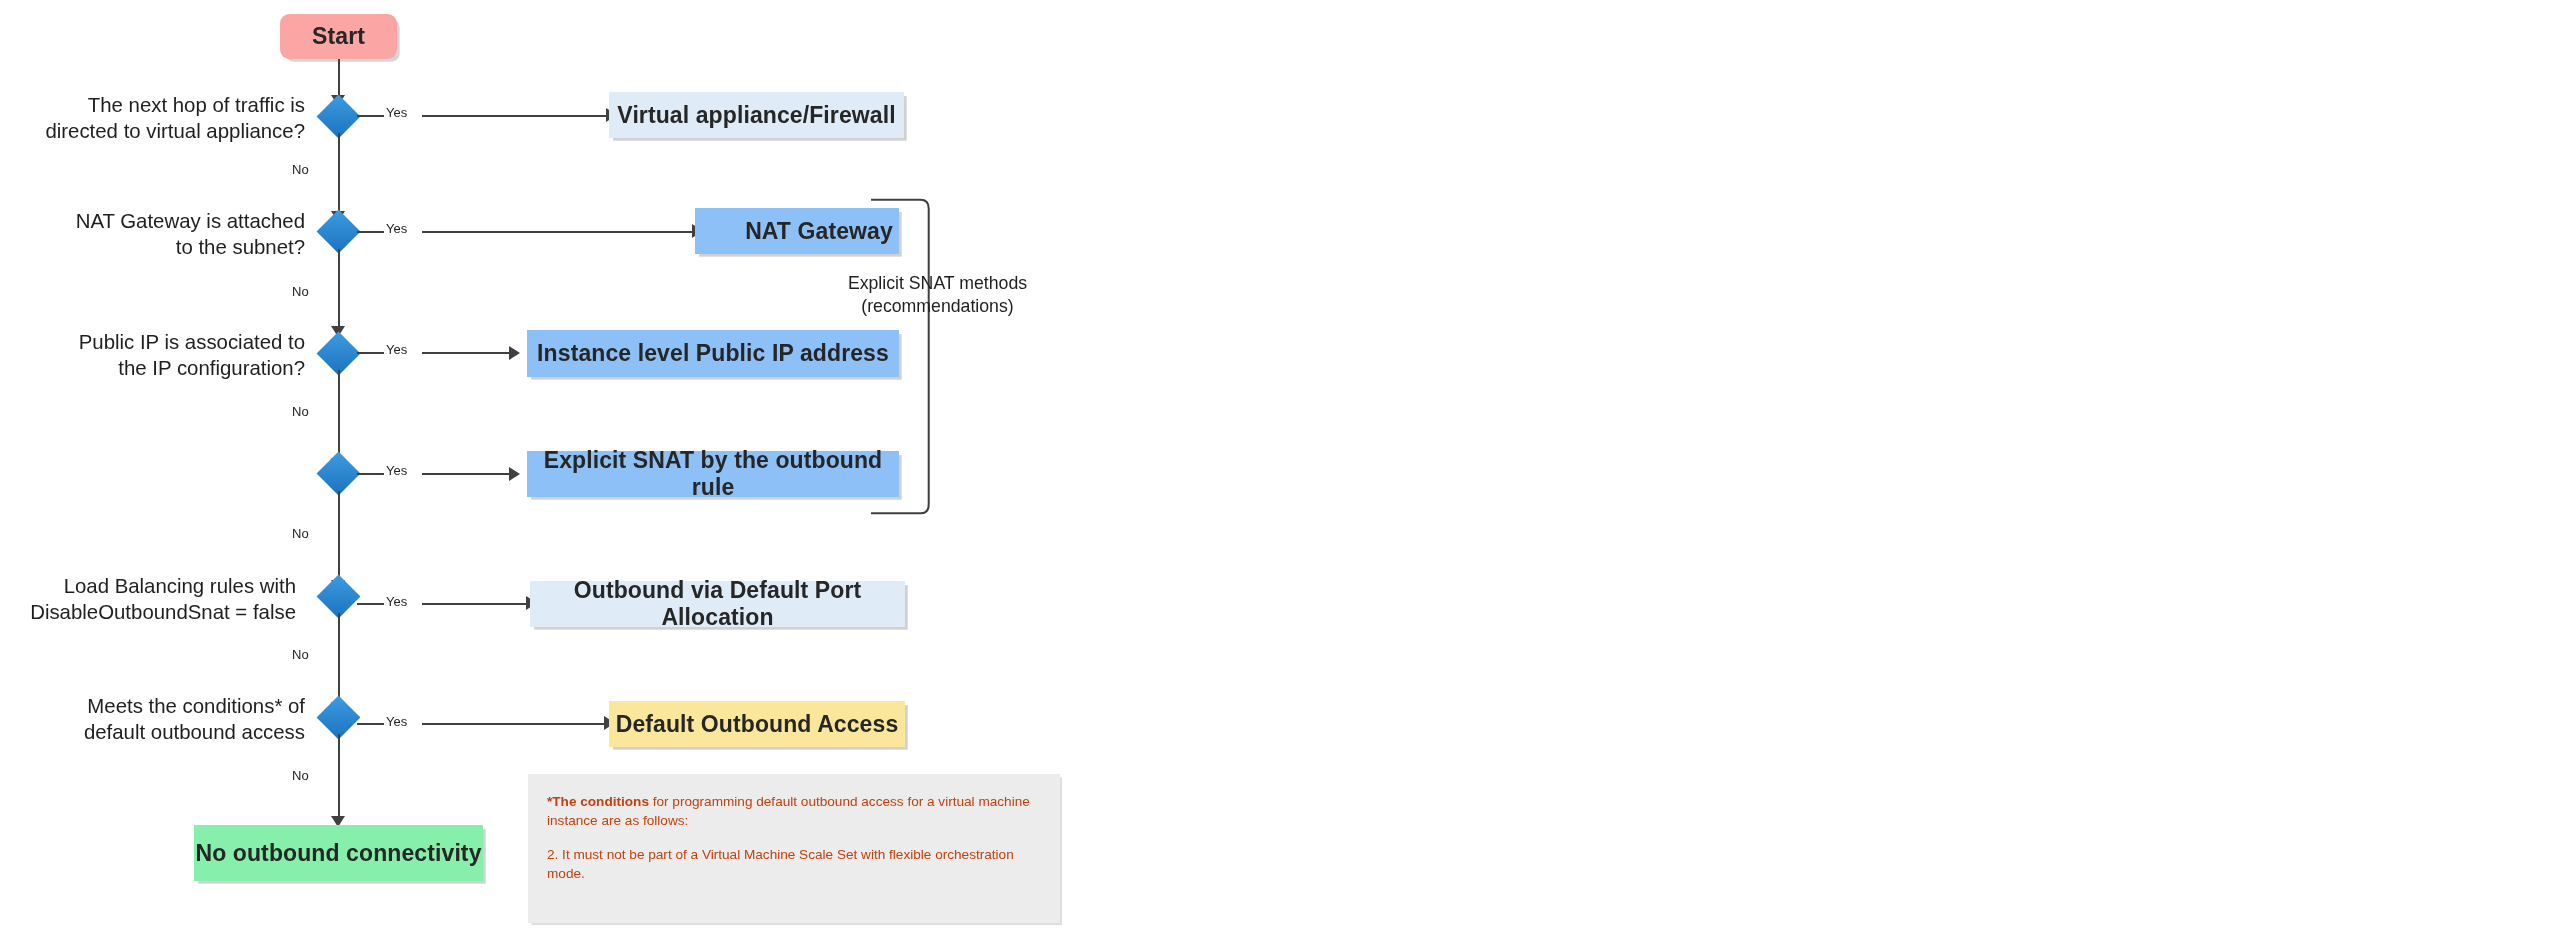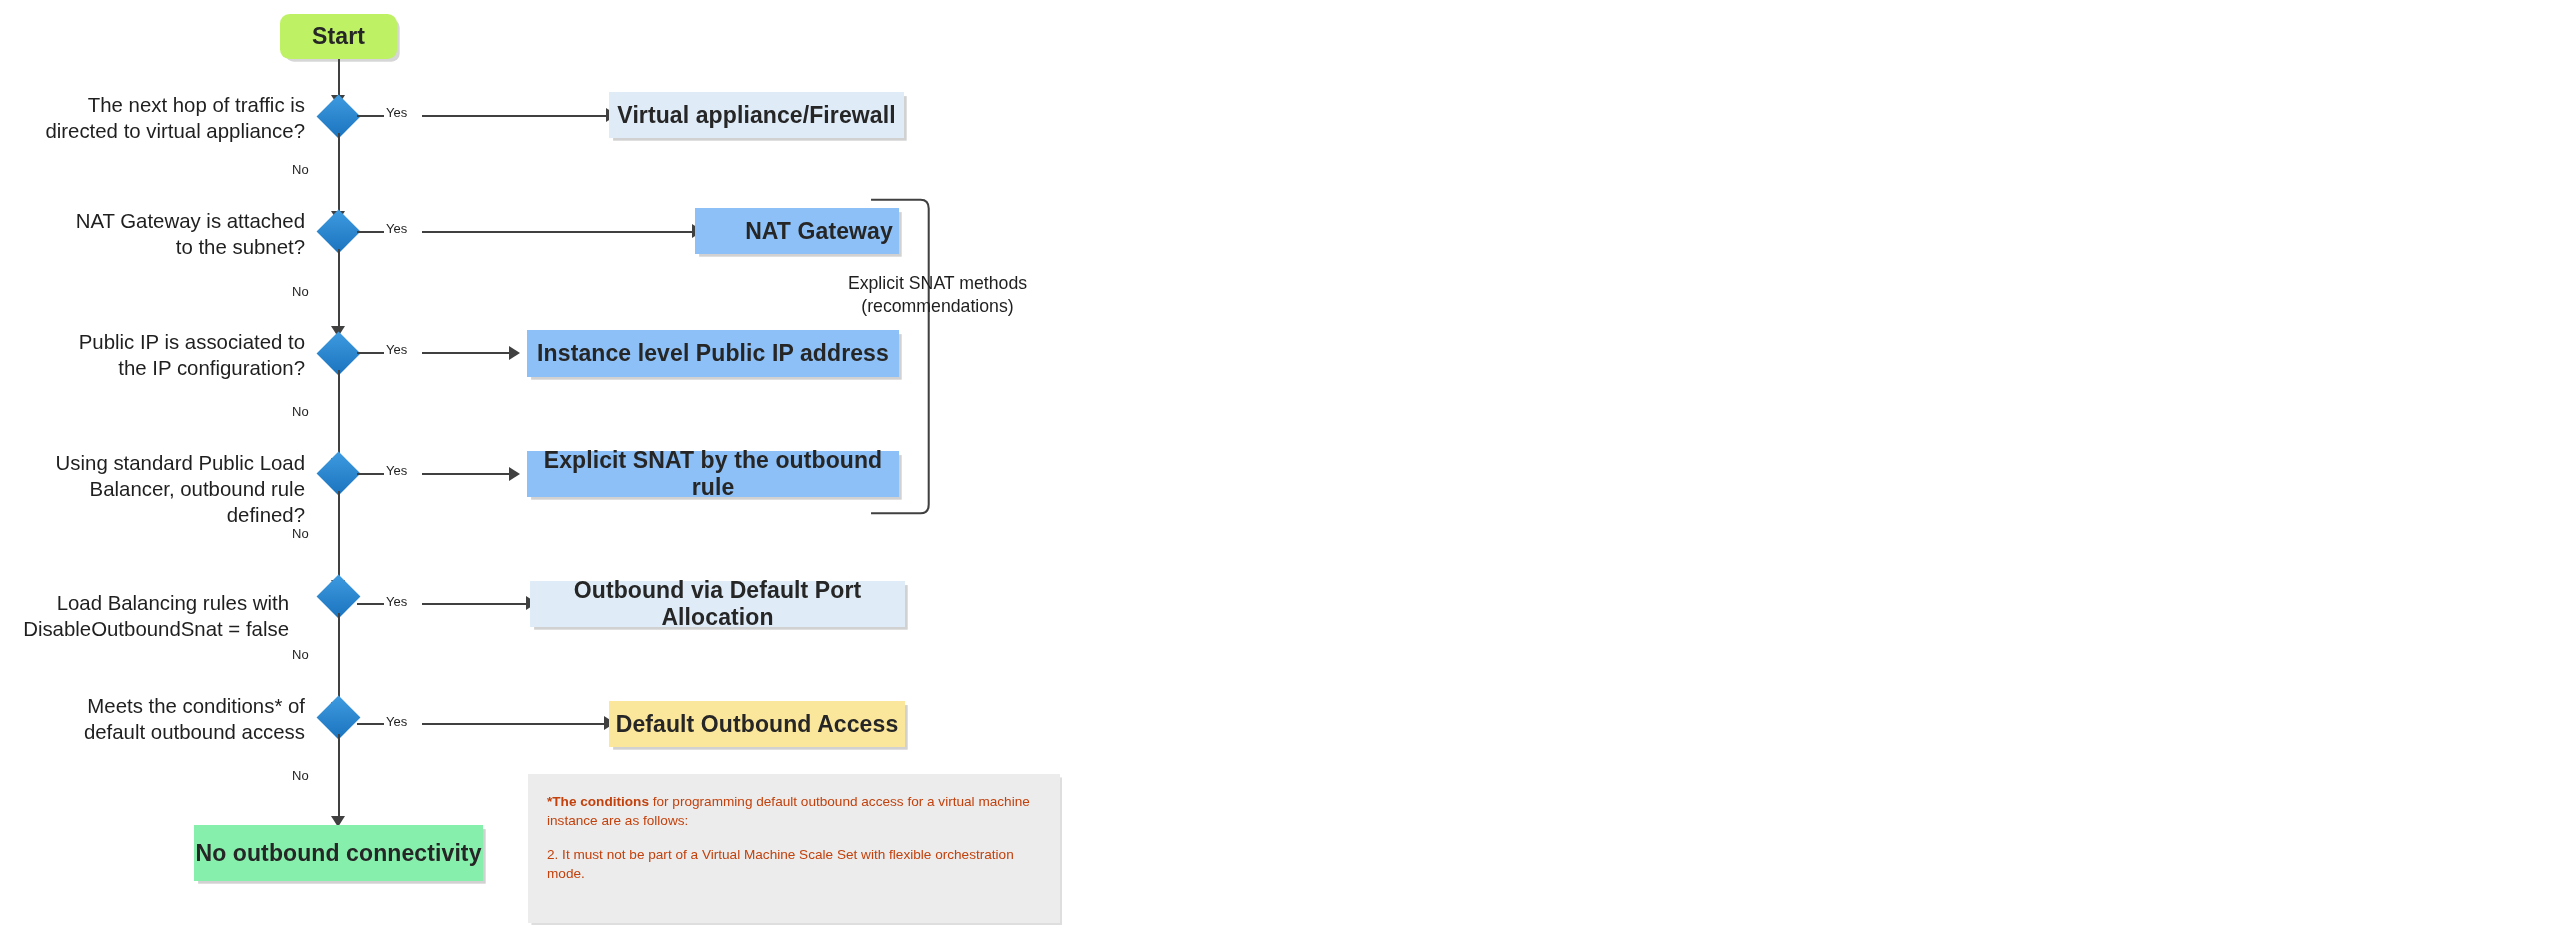--- a/index.html
+++ b/index.html
@@ -30,21 +30,21 @@
     display: flex;
     align-items: center;
     justify-content: center;
     text-align: center;
     font-weight: bold;
     letter-spacing: 0.1px;
     color: #262626;
     box-shadow: 3.4px 3.4px 0 -0.7px rgba(0,0,0,0.18);
   }
   .node.start {
-    background: #bef264;
+    background: #fca5a5;
     border-radius: 9.5px;
     font-size: 23px;
     box-shadow: 4.1px 4.1px 0 -1.4px rgba(0,0,0,0.16);
   }
   .node.light {
     background: #DFEBF7;
     font-size: 23px;
   }
   .node.mid {
     background: #8DC0F7;
@@ -199,36 +199,34 @@
   <div class="ln h" style="left:422px; top:352px; width:88px;"></div>
   <div class="arrow-right" style="left:509px; top:346px;"></div>
   <div class="ln v" style="left:338px; top:370px; height:90px;"></div>
   <div class="arrow-down" style="left:331px; top:458px;"></div>
 
   <div class="node mid" style="left:527px; top:330px; width:372px; height:47px;">
     <span>Instance level Public IP address</span>
   </div>
 
   <div class="diamond" style="left:323px; top:458px;"></div>
-  <div class="qlabel" style="left:27px; top:450px; width:278px;">Using standard Public Load
-Balancer, outbound rule defined?</div>
   <div class="elabel" style="left:386px; top:463px;">Yes</div>
   <div class="elabel" style="left:292px; top:526px;">No</div>
   <div class="ln h" style="left:357px; top:473px; width:27px;"></div>
   <div class="ln h" style="left:422px; top:473px; width:88px;"></div>
   <div class="arrow-right" style="left:509px; top:467px;"></div>
   <div class="ln v" style="left:338px; top:491px; height:91px;"></div>
   <div class="arrow-down" style="left:331px; top:580px;"></div>
 
   <div class="node mid" style="left:527px; top:451px; width:372px; height:46px;">
     <span>Explicit SNAT by the outbound rule</span>
   </div>
 
   <div class="diamond" style="left:323px; top:581px;"></div>
-  <div class="qlabel" style="left:11px; top:573px; width:278px;margin-top:17px;">Load Balancing rules with
+  <div class="qlabel" style="left:18px; top:573px; width:278px;">Load Balancing rules with
 DisableOutboundSnat = false</div>
   <div class="elabel" style="left:386px; top:594px;">Yes</div>
   <div class="elabel" style="left:292px; top:647px;">No</div>
   <div class="ln h" style="left:357px; top:603px; width:27px;"></div>
   <div class="ln h" style="left:422px; top:603px; width:105px;"></div>
   <div class="arrow-right" style="left:526px; top:596px;"></div>
   <div class="ln v" style="left:338px; top:613px; height:90px;"></div>
   <div class="arrow-down" style="left:331px; top:702px;"></div>
 
   <div class="node light" style="left:530px; top:581px; width:375px; height:46px;">

